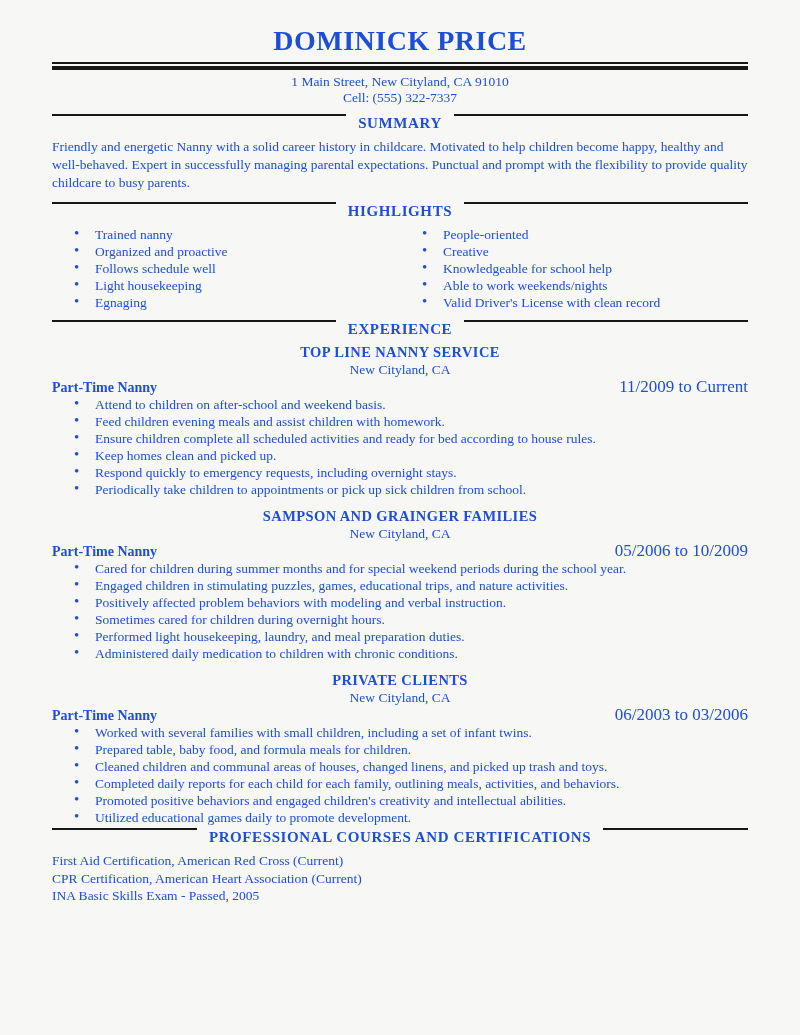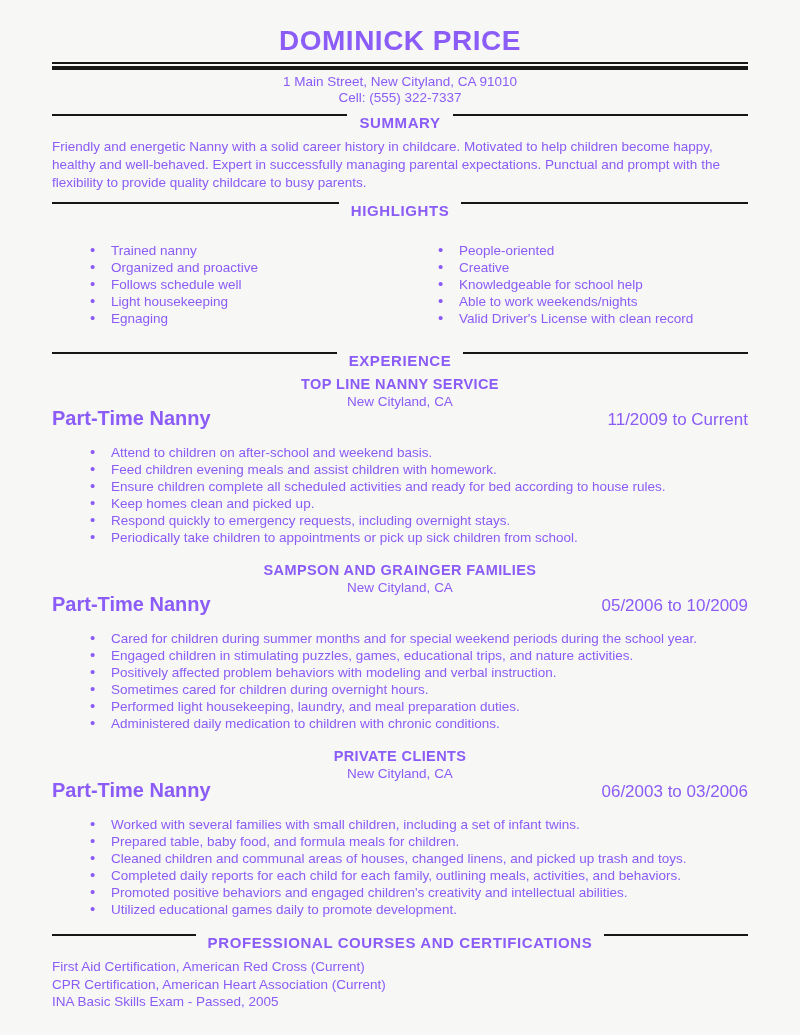--- a/index.html
+++ b/index.html
@@ -2,22 +2,22 @@
 <html><head>
 <meta charset="utf-8">
 <style>
   html,body{margin:0;padding:0;background:#f6f6f4;}
   .page{
     position:relative;
     width:800px;height:1035px;
     box-sizing:border-box;
     padding:24px 52px 0 52px;
     background:#f7f7f5;
-    color:#8b5cf6;
-    font-family:Liberation Sans, sans-serif;
+    color:#1d4ed8;
+    font-family:Liberation Serif, serif;
     font-size:13.5px;
     line-height:17px;
     overflow:hidden;
   }
   .name{
     margin:0;
     text-align:center;
     font-size:28px;
     line-height:34px;
     font-weight:bold;
@@ -49,21 +49,21 @@
     margin:6px 0 0 0;
     line-height:18px;
     text-align:left;
   }
   .sec-highlights{margin-top:10px;}
   .hl-grid{
     display:grid;
     grid-template-columns:1fr 1fr;
     margin-top:6px;
   }
-  ul.bullets{list-style:none;margin:16px;padding:0;}
+  ul.bullets{list-style:none;margin:0;padding:0;}
   ul.bullets li{
     position:relative;
     padding-left:43px;
     line-height:17px;
   }
   ul.bullets li::before{
     content:"\2022";
     position:absolute;
     left:22px;
     top:-1px;
@@ -82,21 +82,21 @@
   .location{
     text-align:center;
     line-height:17px;
   }
   .jobrow{
     display:flex;
     justify-content:space-between;
     align-items:baseline;
     line-height:17px;
   }
-  .role{font-weight:bold;font-size:20px;}
+  .role{font-weight:bold;font-size:14px;}
   .dates{font-size:17px;}
   .job-bullets{margin-top:1px;}
   .sec-certs{margin-top:2px;}
   .certs{margin-top:6px;line-height:17.5px;}
 </style>
 </head>
 <body>
 
 <div class="page">
 

